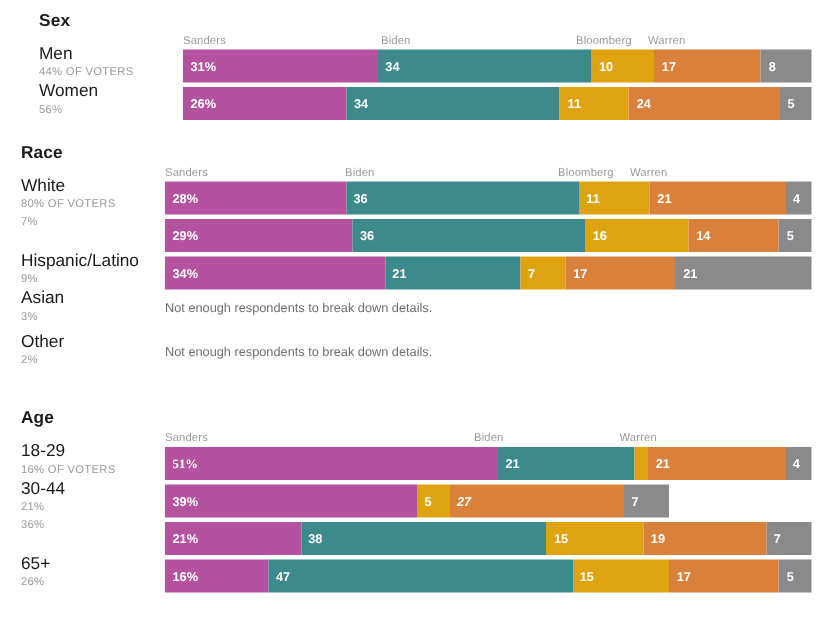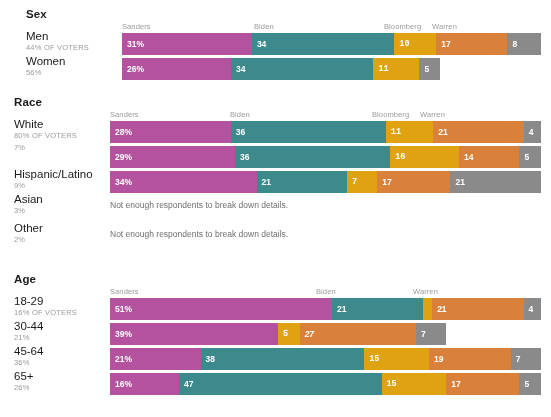--- a/index.html
+++ b/index.html
@@ -44,21 +44,21 @@
   }
   .seg{
     height:22px;box-sizing:border-box;
     display:flex;align-items:center;
     color:#ffffff;font-size:8.5px;font-weight:bold;
     padding-left:4px;overflow:hidden;white-space:nowrap;
     border:1px solid rgba(255,255,255,0.0);
   }
   .seg.sanders{background:#b5529f;}
   .seg.biden{background:#3c8a8c;}
-  .seg.bloomberg{background:#dfa312;font-family:Liberation Mono, monospace;}
+  .seg.bloomberg{background:#dfa312;}
   .seg.warren{background:#d9803b;}
   .seg.other{background:#8a8a8a;}
   .note{
     margin-left:110px;font-size:8.5px;color:#6f6f6f;
     line-height:11px;
   }
 </style>
 </head>
 <body>
 
@@ -87,20 +87,21 @@
         </div>
         <div class="row">
           <div class="row-label">
             <span class="name">Women</span>
             <span class="sub">56%</span>
           </div>
           <div class="bar">
             <div class="seg sanders" style="flex: 0 0 26%;">26%</div>
             <div class="seg biden" style="flex: 0 0 34%;">34</div>
             <div class="seg bloomberg" style="flex: 0 0 11%;">11</div>
+            <div class="seg warren" style="flex: 0 0 24%;">24</div>
             <div class="seg other" style="flex: 0 0 5%;">5</div>
           </div>
         </div>
       </div>
     </div>
     <div class="section" style="position: absolute; left: 0px; right: 0px; top: 96px;">
       <div class="section-title">Race</div>
       <div class="chart-head">
         <span class="cand-label" style="left: 0px;">Sanders</span>
         <span class="cand-label" style="left: 120px;">Biden</span>
@@ -169,42 +170,41 @@
         <span class="cand-label" style="left: 206px;">Biden</span>
         <span class="cand-label" style="left: 303px;">Warren</span>
       </div>
       <div class="rows">
         <div class="row">
           <div class="row-label">
             <span class="name">18-29</span>
             <span class="sub">16% OF VOTERS</span>
           </div>
           <div class="bar">
-            <div class="seg sanders" style="flex: 0 0 51.5152%;">51%</div>
+            <div class="seg sanders" style="flex: 0 0 51.5152%; font-family: Liberation Serif, serif;">51%</div>
             <div class="seg biden" style="flex: 0 0 21.2121%;">21</div>
             <div class="seg bloomberg" style="flex: 0 0 2.0202%;"></div>
             <div class="seg warren" style="flex: 0 0 21.2121%;">21</div>
             <div class="seg other" style="flex: 0 0 4.0404%;">4</div>
           </div>
         </div>
         <div class="row">
           <div class="row-label">
             <span class="name">30-44</span>
             <span class="sub">21%</span>
           </div>
           <div class="bar">
             <div class="seg sanders" style="flex: 0 0 39%;">39%</div>
             <div class="seg bloomberg" style="flex: 0 0 5%;">5</div>
             <div class="seg warren" style="flex: 0 0 27%; font-style: italic;">27</div>
             <div class="seg other" style="flex: 0 0 7%;">7</div>
           </div>
         </div>
         <div class="row">
           <div class="row-label">
-            <span class="name">45-64</span>
             <span class="sub">36%</span>
           </div>
           <div class="bar">
             <div class="seg sanders" style="flex: 0 0 21%;">21%</div>
             <div class="seg biden" style="flex: 0 0 38%;">38</div>
             <div class="seg bloomberg" style="flex: 0 0 15%;">15</div>
             <div class="seg warren" style="flex: 0 0 19%;">19</div>
             <div class="seg other" style="flex: 0 0 7%;">7</div>
           </div>
         </div>

